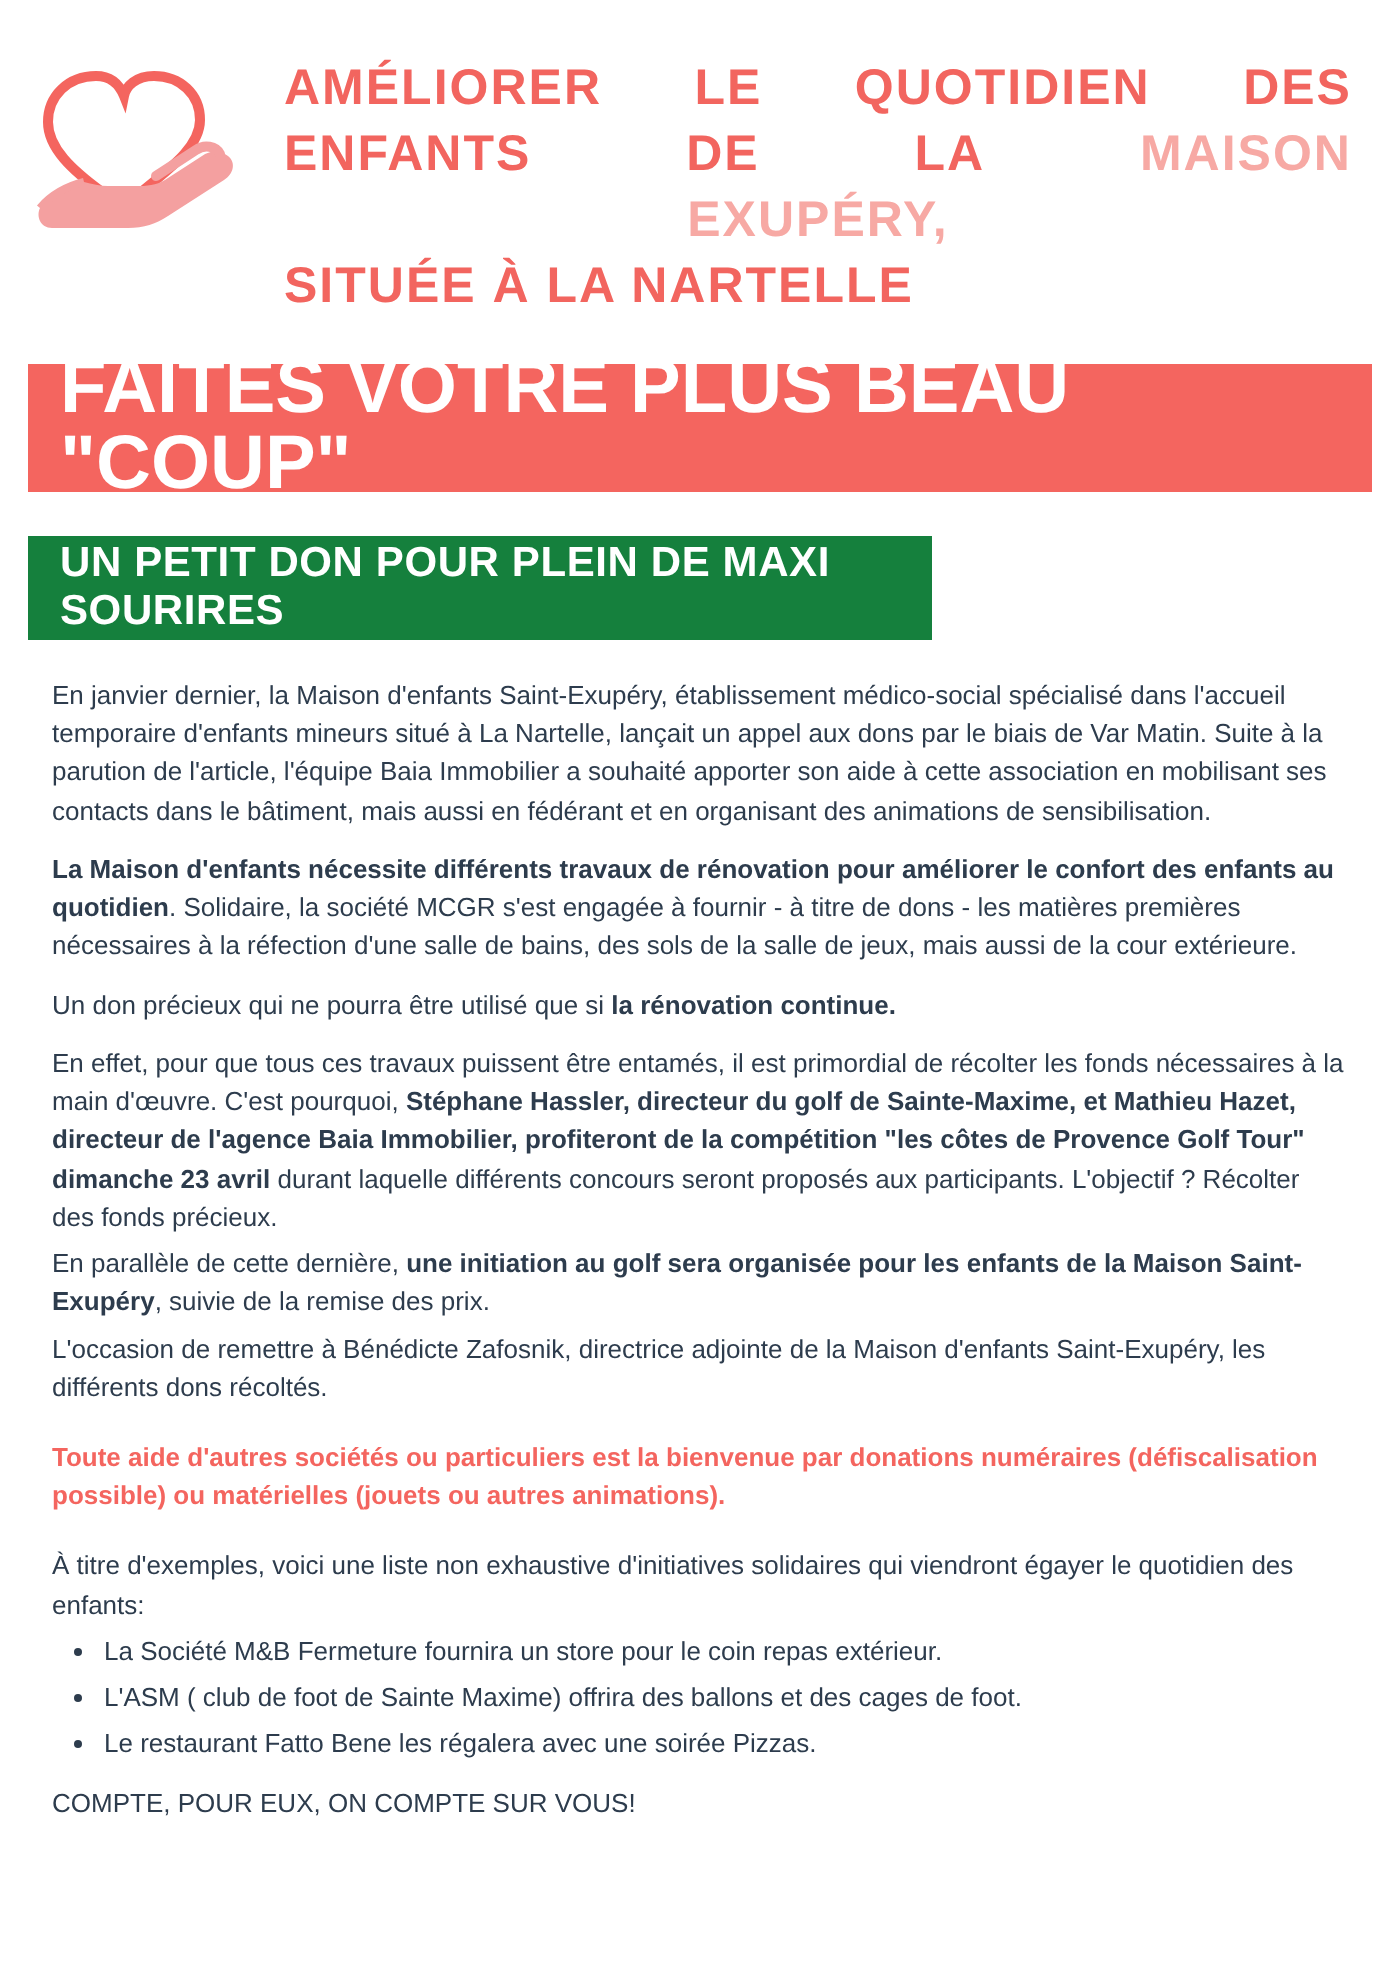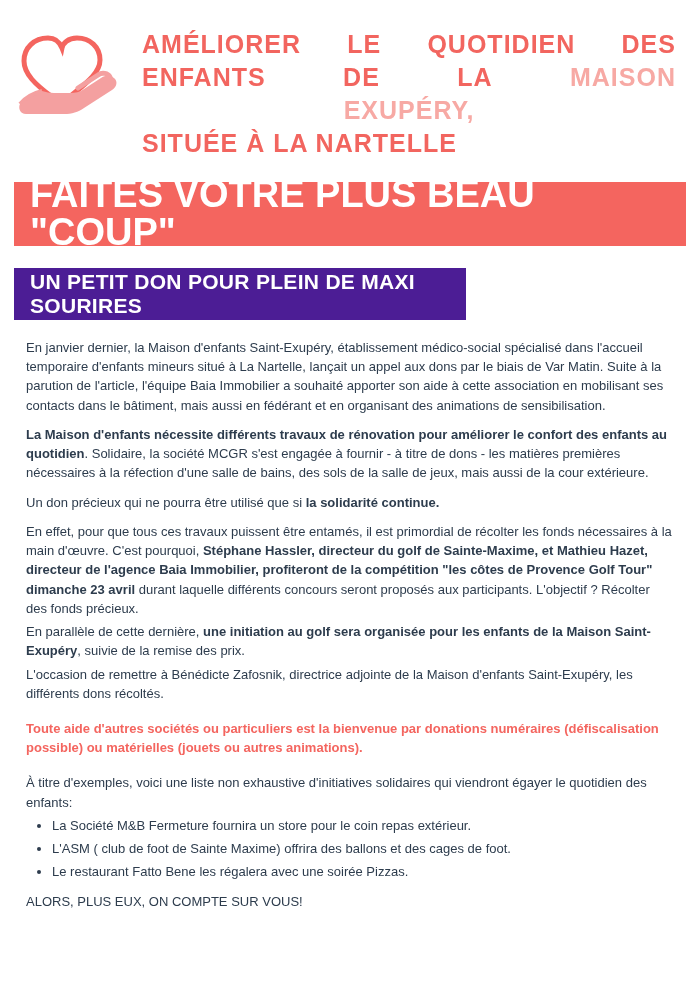--- a/index.html
+++ b/index.html
@@ -67,21 +67,21 @@
     letter-spacing: 0px;
     padding: 14px 16px 16px 16px;
     line-height: 1;
     height: 64px;
     display: flex;
     align-items: center;
     box-sizing: border-box;
   }
   .banner-sub {
     margin: 22px 14px 0 14px;
-    background: #4c1d95;
+    background: #15803d;
     color: #ffffff;
     font-weight: bold;
     font-size: 21px;
     letter-spacing: 0.3px;
     padding: 12px 16px 12px 16px;
     width: 452px;
     box-sizing: border-box;
     height: 52px;
     display: flex;
     align-items: center;
@@ -149,21 +149,21 @@
   <div class="banner-sub">UN PETIT DON POUR PLEIN DE MAXI SOURIRES</div>
 
   <div class="body">
     <p>En janvier dernier, la Maison d'enfants Saint-Exupéry, établissement médico-social spécialisé dans l'accueil temporaire d'enfants mineurs situé à La Nartelle, lançait un appel aux dons par le biais de Var Matin. Suite à la parution de l'article, l'équipe Baia Immobilier a souhaité apporter son aide à cette association en mobilisant ses contacts dans le bâtiment, mais aussi en fédérant et en organisant des animations de sensibilisation.</p>
 
     <p>
       <strong>La Maison d'enfants nécessite différents travaux de rénovation pour améliorer le confort des enfants au quotidien</strong><span>. Solidaire, la société MCGR s'est engagée à fournir - à titre de dons - les matières premières nécessaires à la réfection d'une salle de bains, des sols de la salle de jeux, mais aussi de la cour extérieure.</span>
     </p>
 
     <p>
-      <span>Un don précieux qui ne pourra être utilisé que si </span><strong>la solidarité continue.</strong>
+      <span>Un don précieux qui ne pourra être utilisé que si </span><strong>la rénovation continue.</strong>
     </p>
 
     <p class="tight">
       <span>En effet, pour que tous ces travaux puissent être entamés, il est primordial de récolter les fonds nécessaires à la main d'œuvre. C'est pourquoi, </span><strong>Stéphane Hassler, directeur du golf de Sainte-Maxime, et Mathieu Hazet, directeur de l'agence Baia Immobilier, profiteront de la compétition "les côtes de Provence Golf Tour" dimanche 23 avril</strong><span> durant laquelle différents concours seront proposés aux participants. L'objectif ? Récolter des fonds précieux.</span>
     </p>
 
     <p class="tight">
       <span>En parallèle de cette dernière, </span><strong>une initiation au golf sera organisée pour les enfants de la Maison Saint-Exupéry</strong><span>, suivie de la remise des prix.</span>
     </p>
 
@@ -176,16 +176,16 @@
     <div class="spacer"></div>
 
     <p class="tight">À titre d'exemples, voici une liste non exhaustive d'initiatives solidaires qui viendront égayer le quotidien des enfants:</p>
 
     <ul>
       <li>La Société M&amp;B Fermeture fournira un store pour le coin repas extérieur.</li>
       <li>L'ASM ( club de foot de Sainte Maxime) offrira des ballons et des cages de foot.</li>
       <li>Le restaurant Fatto Bene les régalera avec une soirée Pizzas.</li>
     </ul>
 
-    <p>ALORS, PLUS EUX, ON COMPTE SUR VOUS!</p>
+    <p>COMPTE, POUR EUX, ON COMPTE SUR VOUS!</p>
   </div>
 
 </div>
 
 </body></html>

